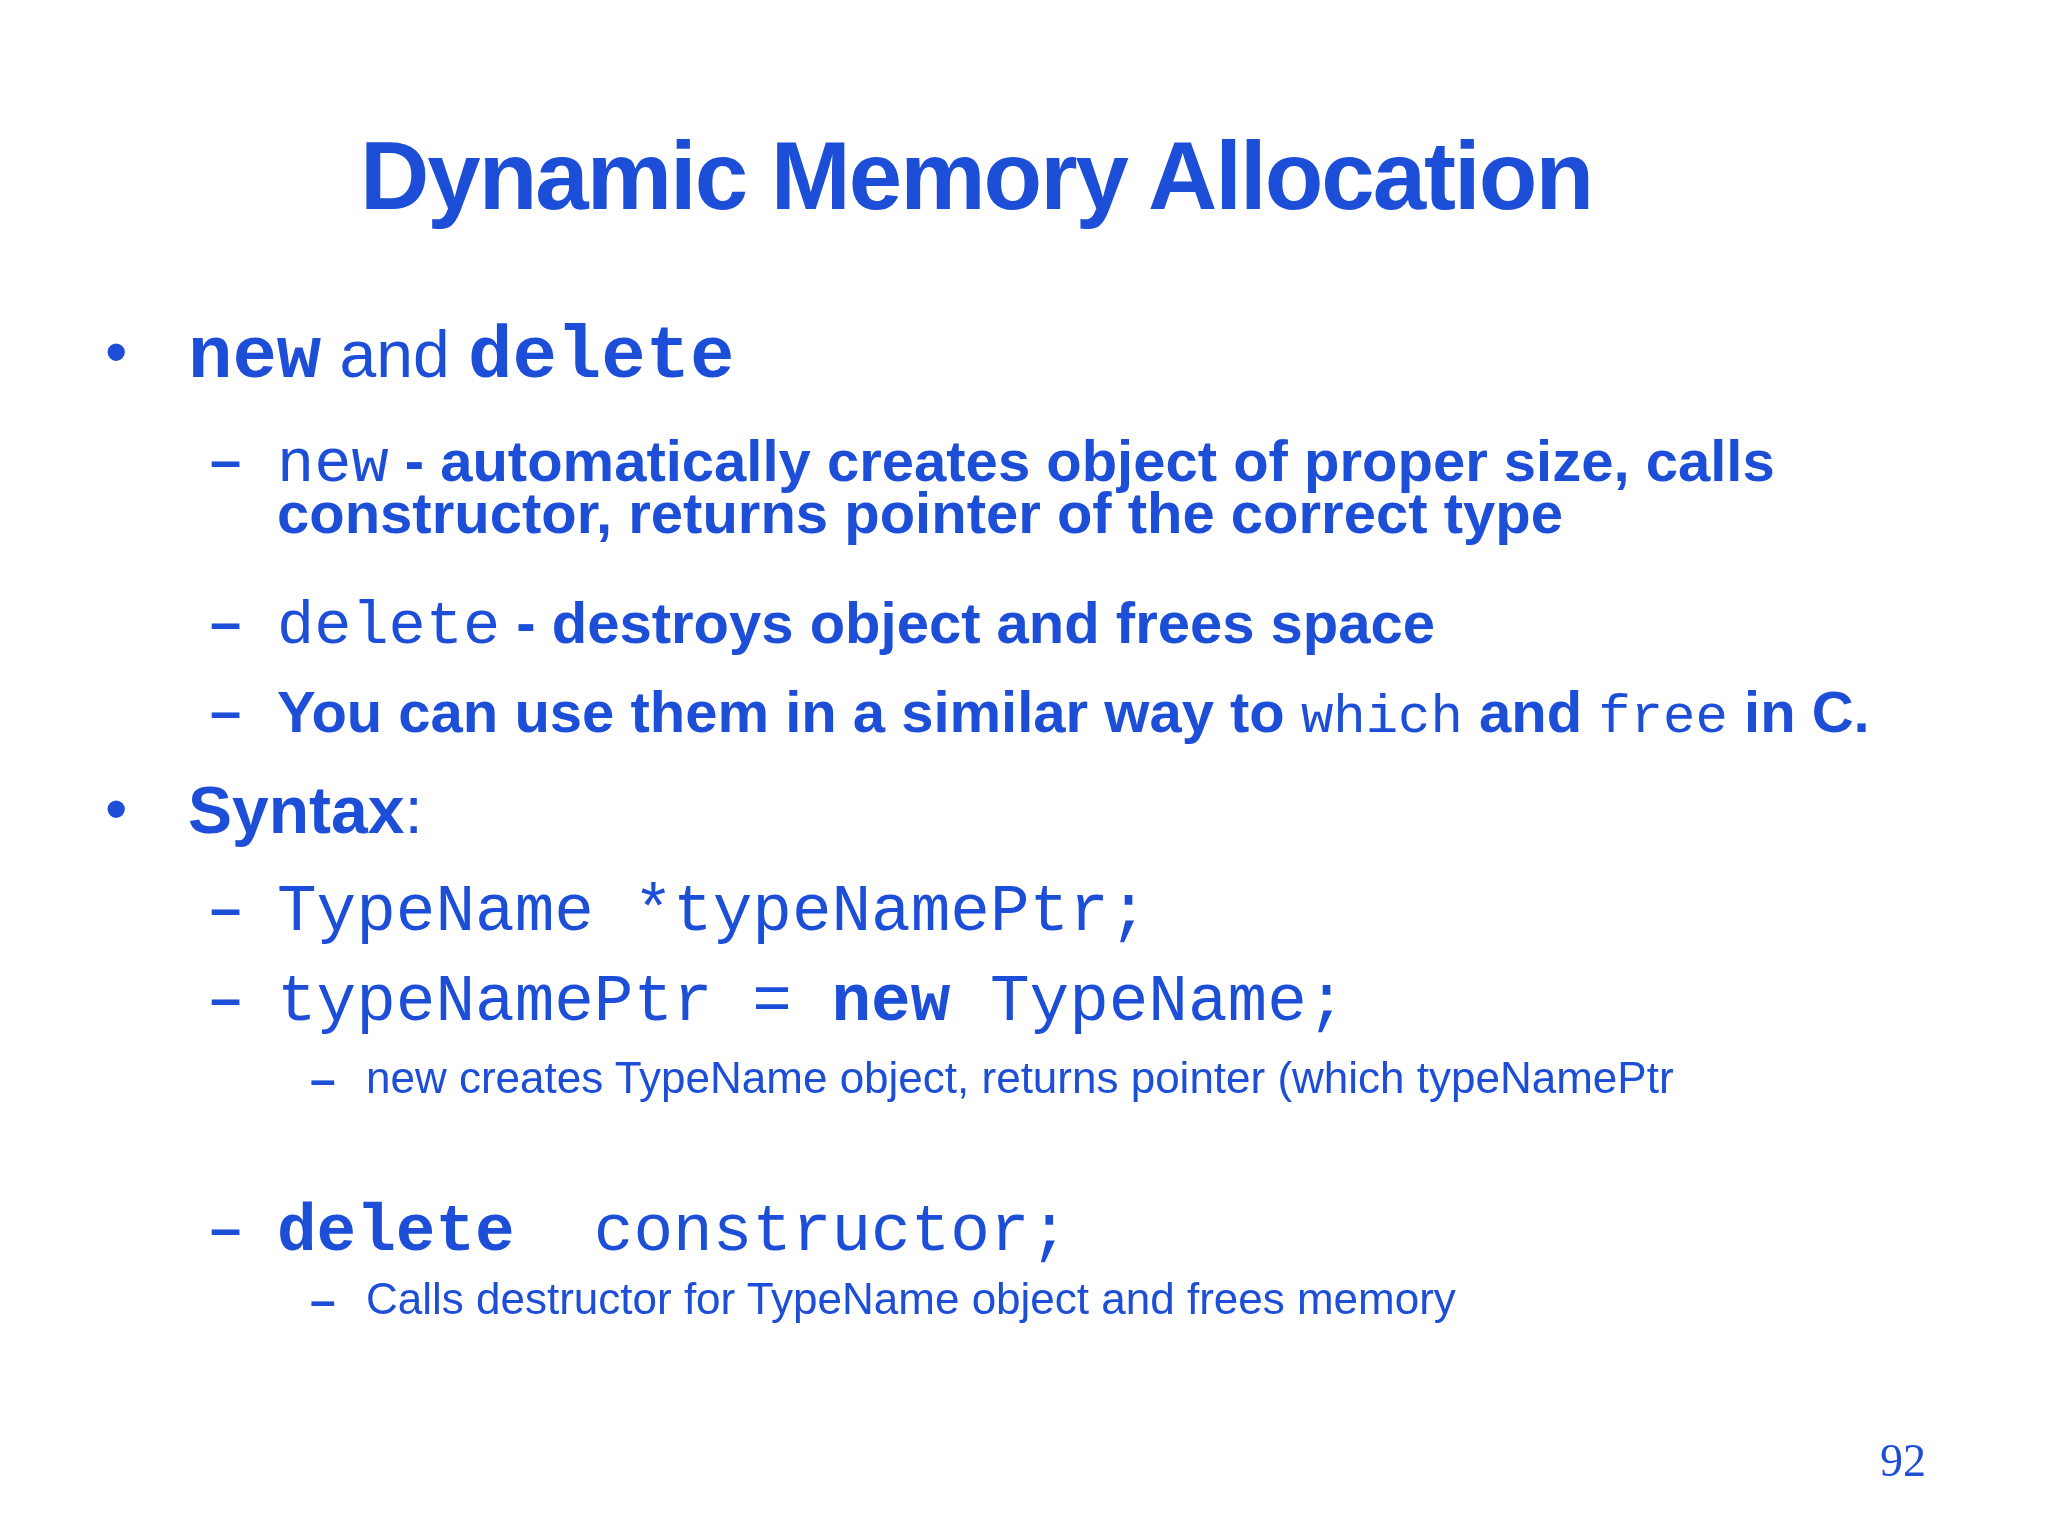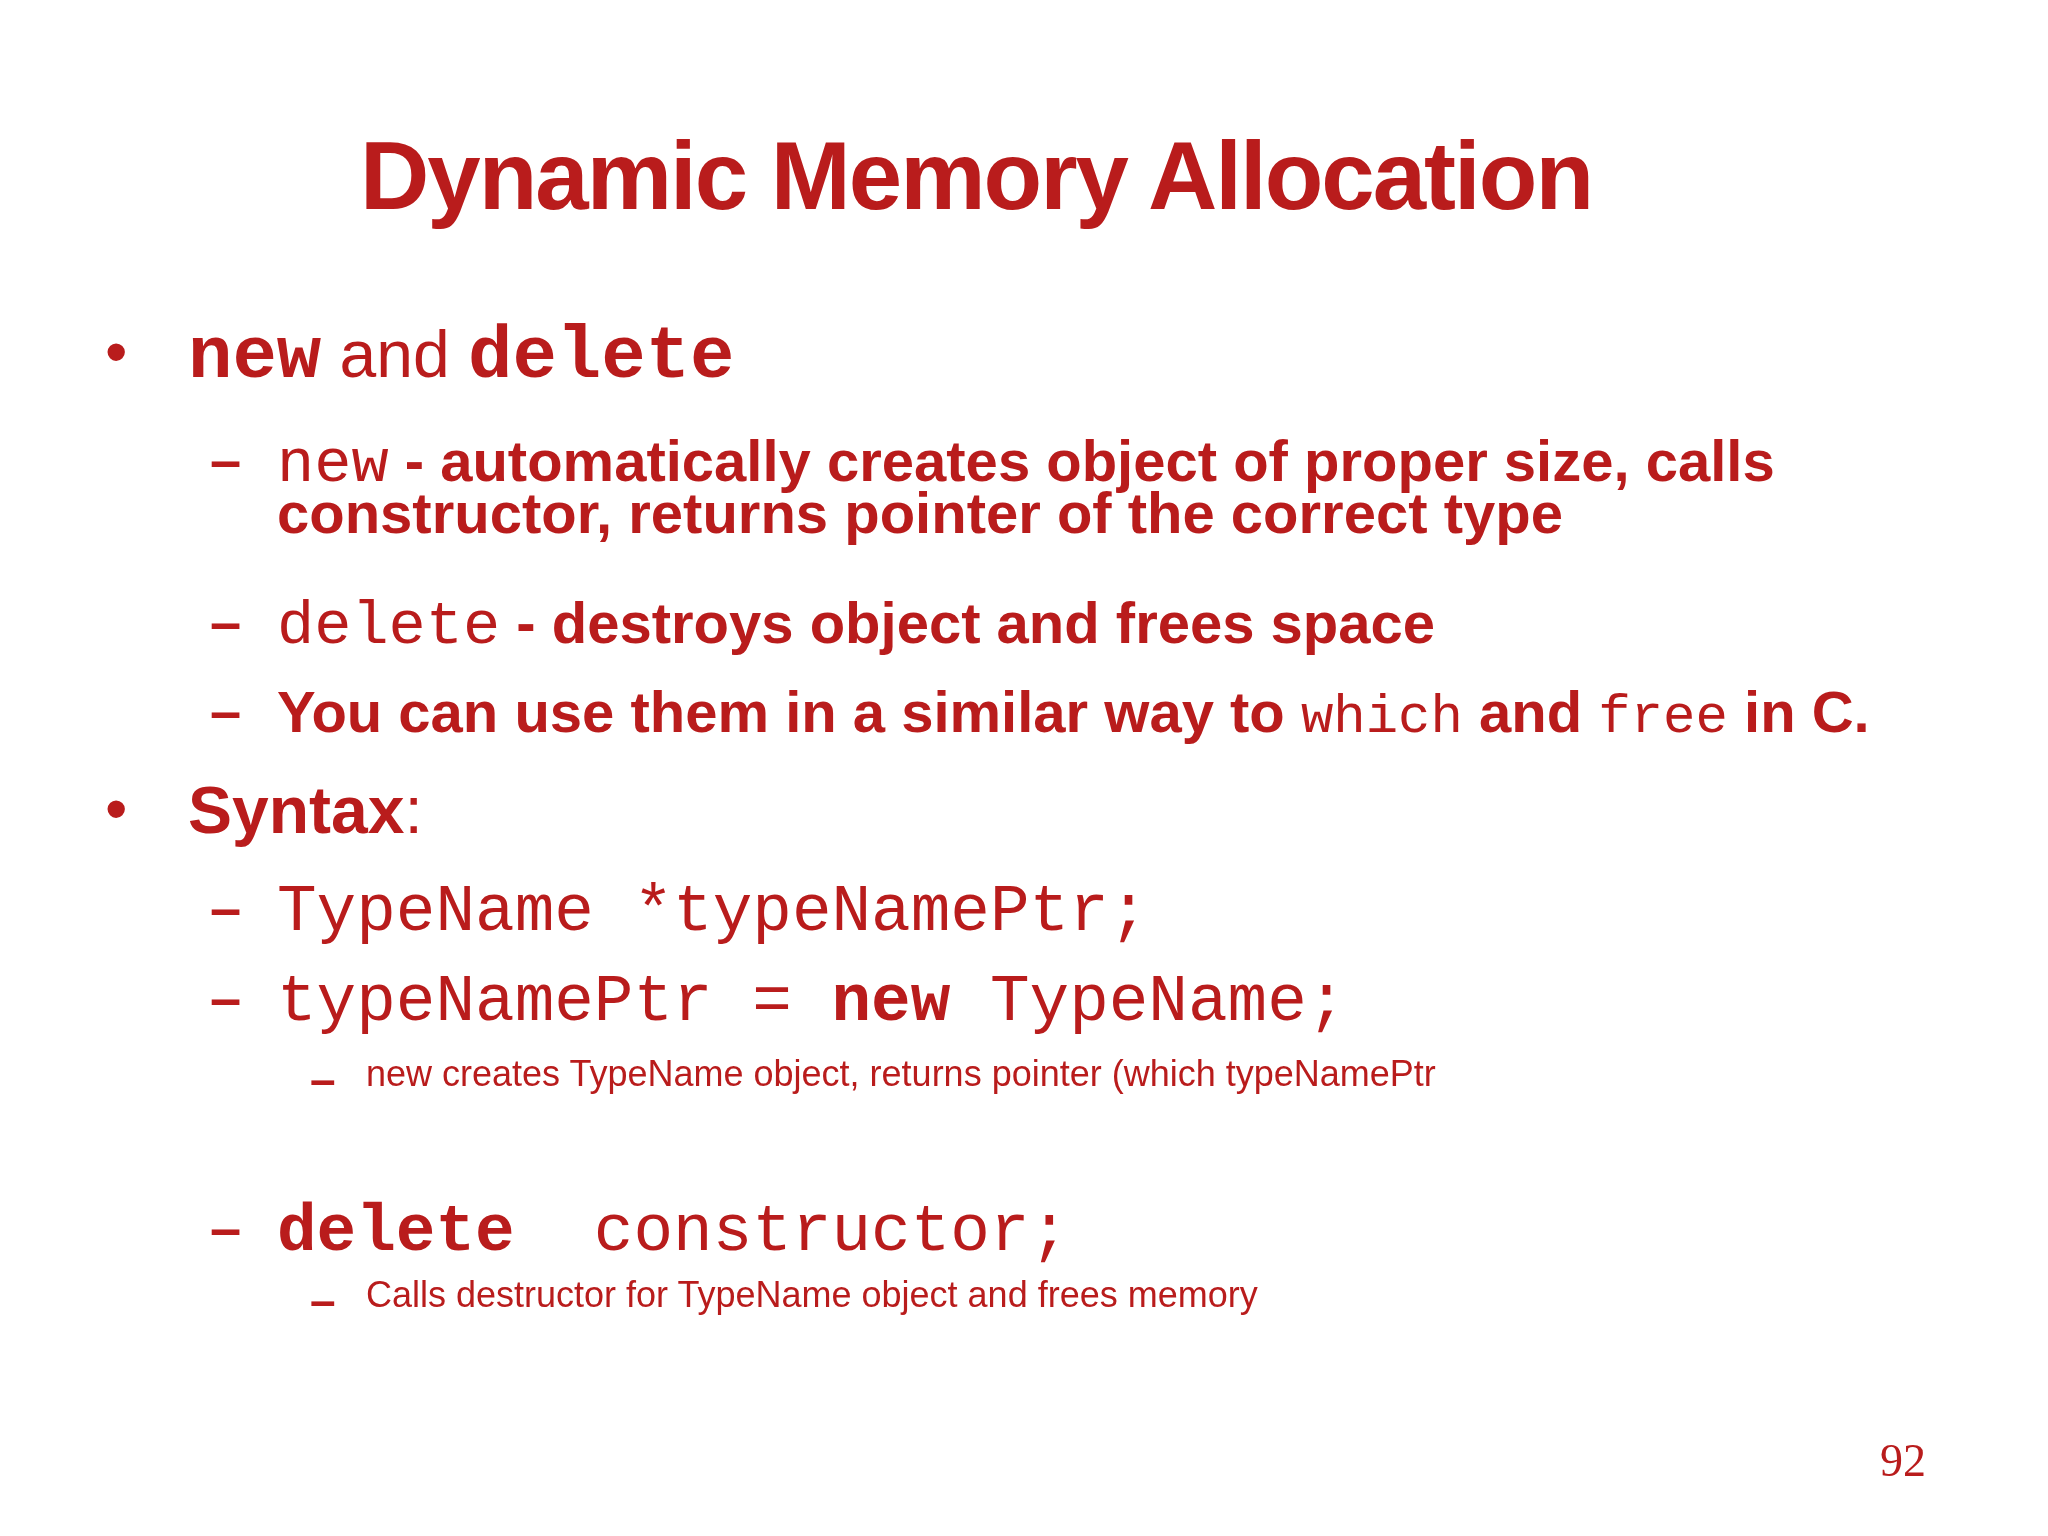--- a/index.html
+++ b/index.html
@@ -1,21 +1,21 @@
 <!DOCTYPE html>
 <html><head>
 <meta charset="utf-8">
 <style>
   html,body{margin:0;padding:0;background:#fff;}
   .slide{
     position:relative;
     width:2048px;
     height:1536px;
     background:#ffffff;
-    color:#b91c1c;
+    color:#1d4ed8;
     overflow:hidden;
     font-family:"Liberation Sans",sans-serif;
   }
   .title{
     position:absolute;
     top:128px;
     left:0;
     width:1952px;
     text-align:center;
     font-weight:bold;
@@ -30,21 +30,21 @@
     white-space:pre;
   }
   .sans{font-family:"Liberation Sans",sans-serif;}
   .mono{font-family:"Liberation Mono",monospace;}
   .b{font-weight:bold;}
   .f74{font-size:74px;}
   .f66{font-size:66px;}
   .f62{font-size:62px;}
   .f58{font-size:58px;font-weight:bold;}
   .f54{font-size:54px;}
-  .f48{font-size:36px;}
+  .f48{font-size:44px;}
   .marker{position:absolute;}
   .mk-l1{left:-83px;font-size:64px;font-family:"Liberation Sans",sans-serif;}
   .mk-l2{left:-67px;font-size:56px;font-weight:bold;font-family:"Liberation Sans",sans-serif;}
   .mk-l3{left:-56px;font-size:46px;font-weight:bold;font-family:"Liberation Sans",sans-serif;}
   .ind1{left:188px;}
   .ind2{left:277px;}
   .ind3{left:366px;}
   .page-number{
     position:absolute;
     left:1880px;

